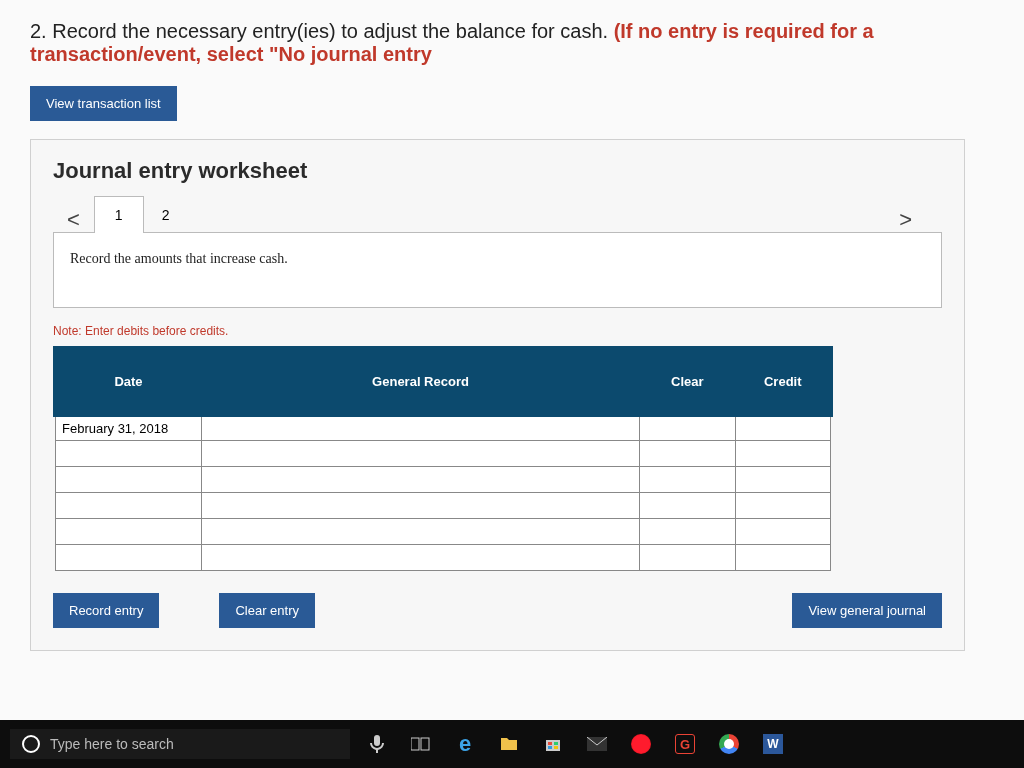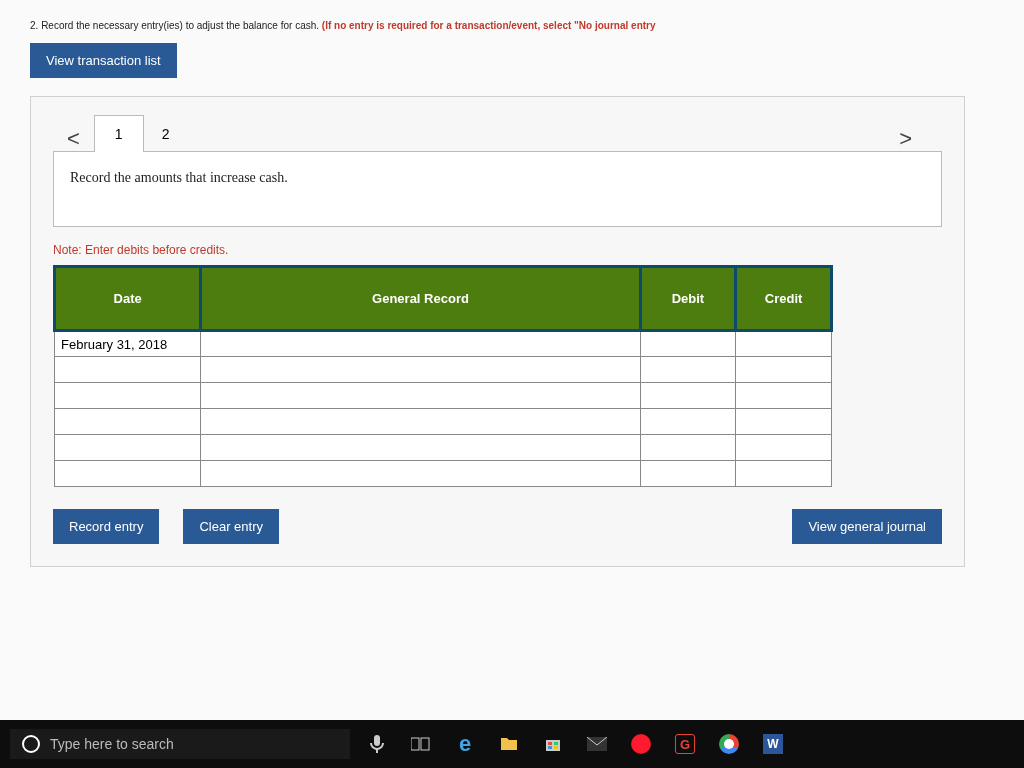--- a/index.html
+++ b/index.html
@@ -10,23 +10,23 @@
     height: 768px;
     overflow: hidden;
     position: relative;
   }
   .page {
     padding: 20px 30px 0 30px;
     background: #fafafa;
     height: 720px;
   }
   .question {
-    font-size: 10px;
+    font-size: 20px;
     color: #222;
-    margin-bottom: 12px;
+    margin-bottom: 20px;
   }
   .question .num { display: inline; }
   .question .hint { color: #c0392b; font-weight: bold; }
   .btn-primary {
     background: #2a5a96;
     color: #ffffff;
     border: none;
     padding: 10px 16px;
     font-size: 13px;
     cursor: pointer;
@@ -86,41 +86,41 @@
   .note {
     color: #c0392b;
     font-size: 12px;
     margin: 16px 0 8px 0;
   }
   .journal-table {
     border-collapse: collapse;
     width: 780px;
   }
   .journal-table th {
-    background: #4d7c0f;
+    background: #0c4a6e;
     color: #fff;
     font-weight: bold;
     font-size: 13px;
-    border: 3px solid #0c4a6e;
+    border: 5px solid #0c4a6e;
     padding: 23px 4px;
     text-align: center;
   }
   .journal-table td {
     border: 1px solid #888;
     background: #fff;
     height: 26px;
     font-size: 13px;
     padding: 2px 6px;
   }
   .journal-table .date-col { width: 130px; }
   .journal-table .gj-col { width: 390px; }
   .journal-table .amt-col { width: 85px; }
   .action-row {
     display: flex;
-    gap: 24px;
+    gap: 60px;
     align-items: flex-start;
     margin-top: 22px;
   }
   .action-row .spacer { flex: 1; }
   .taskbar {
     position: absolute;
     left: 0; bottom: 0;
     width: 1024px;
     height: 48px;
     background: #0d0d0d;
@@ -170,38 +170,39 @@
 <div class="page">
   <div class="question">
     <span class="num">2.</span>
     <span>Record the necessary entry(ies) to adjust the balance for cash.</span>
     <span class="hint">(If no entry is required for a transaction/event, select "No journal entry</span>
   </div>
 
   <button class="btn-primary">View transaction list</button>
 
   <div class="worksheet-card">
+    <div class="worksheet-title">Journal entry worksheet</div>
 
     <div class="tabs">
       <span class="nav-arrow">&lt;</span>
       <div class="tab active">1</div>
       <div class="tab inactive">2</div>
       <span class="nav-arrow right">&gt;</span>
     </div>
 
     <div class="instruction-box">Record the amounts that increase cash.</div>
 
     <div class="note">Note: Enter debits before credits.</div>
 
     <table class="journal-table">
       <thead>
         <tr>
           <th class="date-col">Date</th>
           <th class="gj-col">General Record</th>
-          <th class="amt-col">Debit</th>
+          <th class="amt-col">Clear</th>
           <th class="amt-col">Credit</th>
         </tr>
       </thead>
       <tbody>
         <tr>
           <td>February 31, 2018</td>
           <td></td>
           <td></td>
           <td></td>
         </tr>

